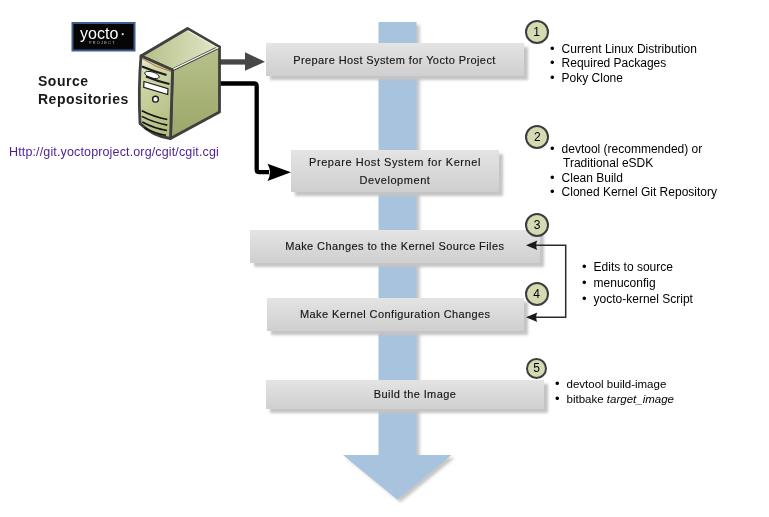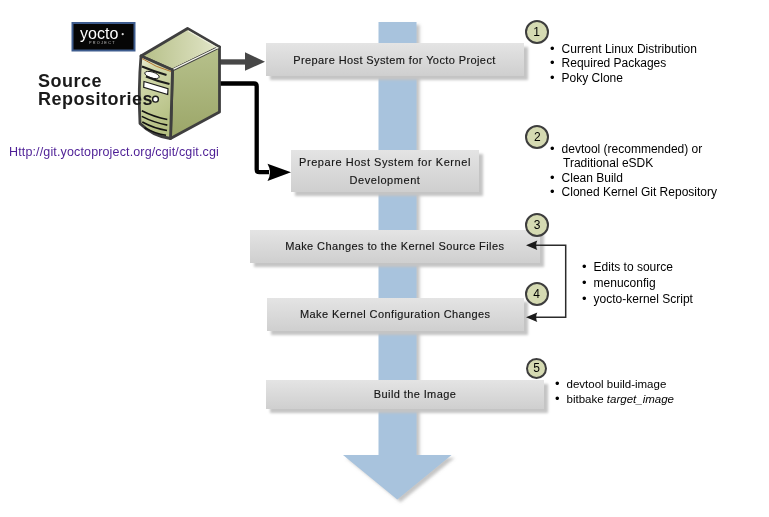--- a/index.html
+++ b/index.html
@@ -25,21 +25,21 @@
   <svg width="769" height="517" style="position:absolute;left:0;top:0">
     <defs>
       <filter id="ash" x="-20%" y="-5%" width="140%" height="115%">
         <feDropShadow dx="3.2" dy="2.8" stdDeviation="1.5" flood-color="#8f8f8f" flood-opacity="0.52"></feDropShadow>
       </filter>
     </defs>
     <polygon points="378.5,22 416.5,22 416.5,455 451.5,455 397.3,499.5 343,455 378.5,455" fill="#a8c3dd" filter="url(#ash)"></polygon>
   </svg>
 
   <div class="box" style="left:265.5px;top:43px;width:258px;height:33px;">Prepare Host System for Yocto Project</div>
-  <div class="box" style="left:291px;top:150px;width:188px;height:42px;line-height:18px;letter-spacing:0.55px;">Prepare Host System for Kernel<br>Development</div>
+  <div class="box" style="left:291px;top:150px;width:208px;height:42px;line-height:18px;letter-spacing:0.55px;">Prepare Host System for Kernel<br>Development</div>
   <div class="box" style="left:250px;top:229.5px;width:289.5px;height:33.5px;text-align:right;">Make Changes to the Kernel Source Files</div>
   <div class="box" style="left:266.5px;top:297.5px;width:257.5px;height:33.5px;">Make Kernel Configuration Changes</div>
   <div class="box" style="left:266px;top:379.5px;width:258px;height:29.5px;padding-left:20px;">Build the Image</div>
 
   <svg width="769" height="517" style="position:absolute;left:0;top:0">
 
     <rect x="214" y="59.3" width="32" height="5.3" fill="#474747"></rect>
     <polygon points="245,52.2 265,61.8 245,70.8" fill="#474747"></polygon>
 
     <path d="M214,83.5 L254,83.5 Q256.7,83.5 256.7,86.2 L256.7,169.5 Q256.7,172.2 259.4,172.2 L269,172.2" fill="none" stroke="#000" stroke-width="4.3"></path>
@@ -91,21 +91,21 @@
     <circle cx="122.7" cy="34.2" r="1.1" fill="#ddd"></circle>
     <text x="102.4" y="44.2" font-size="3.8" fill="#c4c4c4" text-anchor="middle" letter-spacing="1.3" font-family="Liberation Sans, sans-serif">PROJECT</text>
   </svg>
 
   <div class="circ" style="left:524.6px;top:20.1px;">1</div>
   <div class="circ" style="left:525.3px;top:125.3px;">2</div>
   <div class="circ" style="left:525px;top:213px;">3</div>
   <div class="circ" style="left:524.5px;top:282px;">4</div>
   <div class="circ" style="left:526.2px;top:357.8px;width:17px;height:17px;">5</div>
 
-  <div style="position:absolute;left:38px;top:72px;font-size:18px;font-weight:bold;color:#1a1a1a;line-height:18px;letter-spacing:0.5px;">Source<br>Repositories</div>
+  <div style="position:absolute;left:38px;top:72px;font-size:14px;font-weight:bold;color:#1a1a1a;line-height:18px;letter-spacing:0.5px;">Source<br>Repositories</div>
   <div style="position:absolute;left:9px;top:144.8px;font-size:12.5px;letter-spacing:0.14px;color:#4c1d95;">Http://git.yoctoproject.org/cgit/cgit.cgi</div>
 
   <div class="blist" style="left:550px;top:41.5px;">
     <div class="b">Current Linux Distribution</div>
     <div class="b">Required Packages</div>
     <div class="b">Poky Clone</div>
   </div>
   <div class="blist" style="left:550px;top:141.5px;">
     <div class="b">devtool (recommended) or</div>
     <div class="nb">Traditional eSDK</div>

